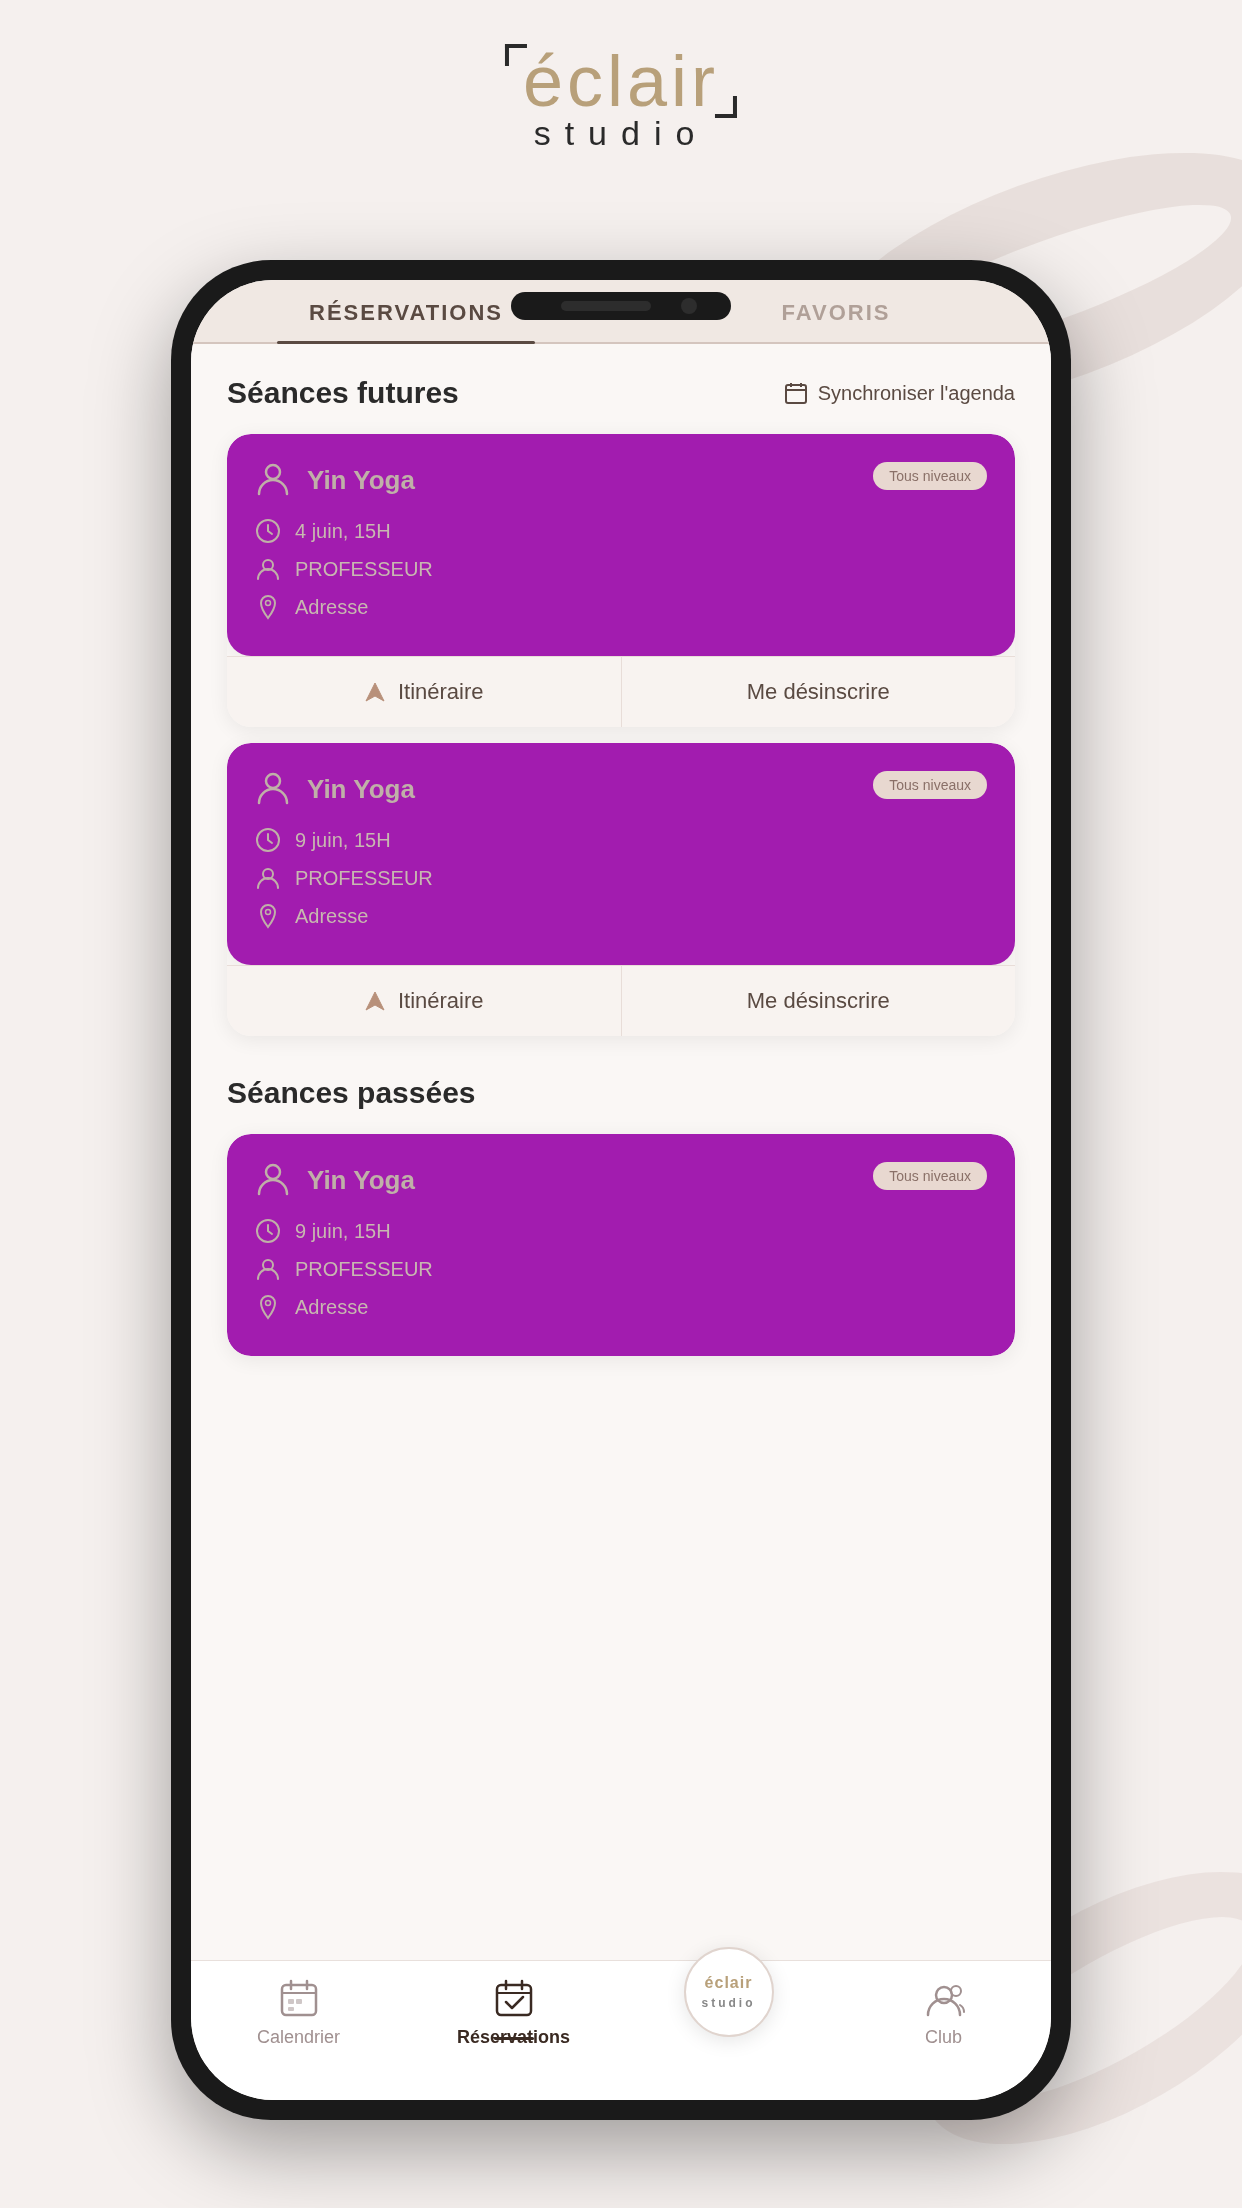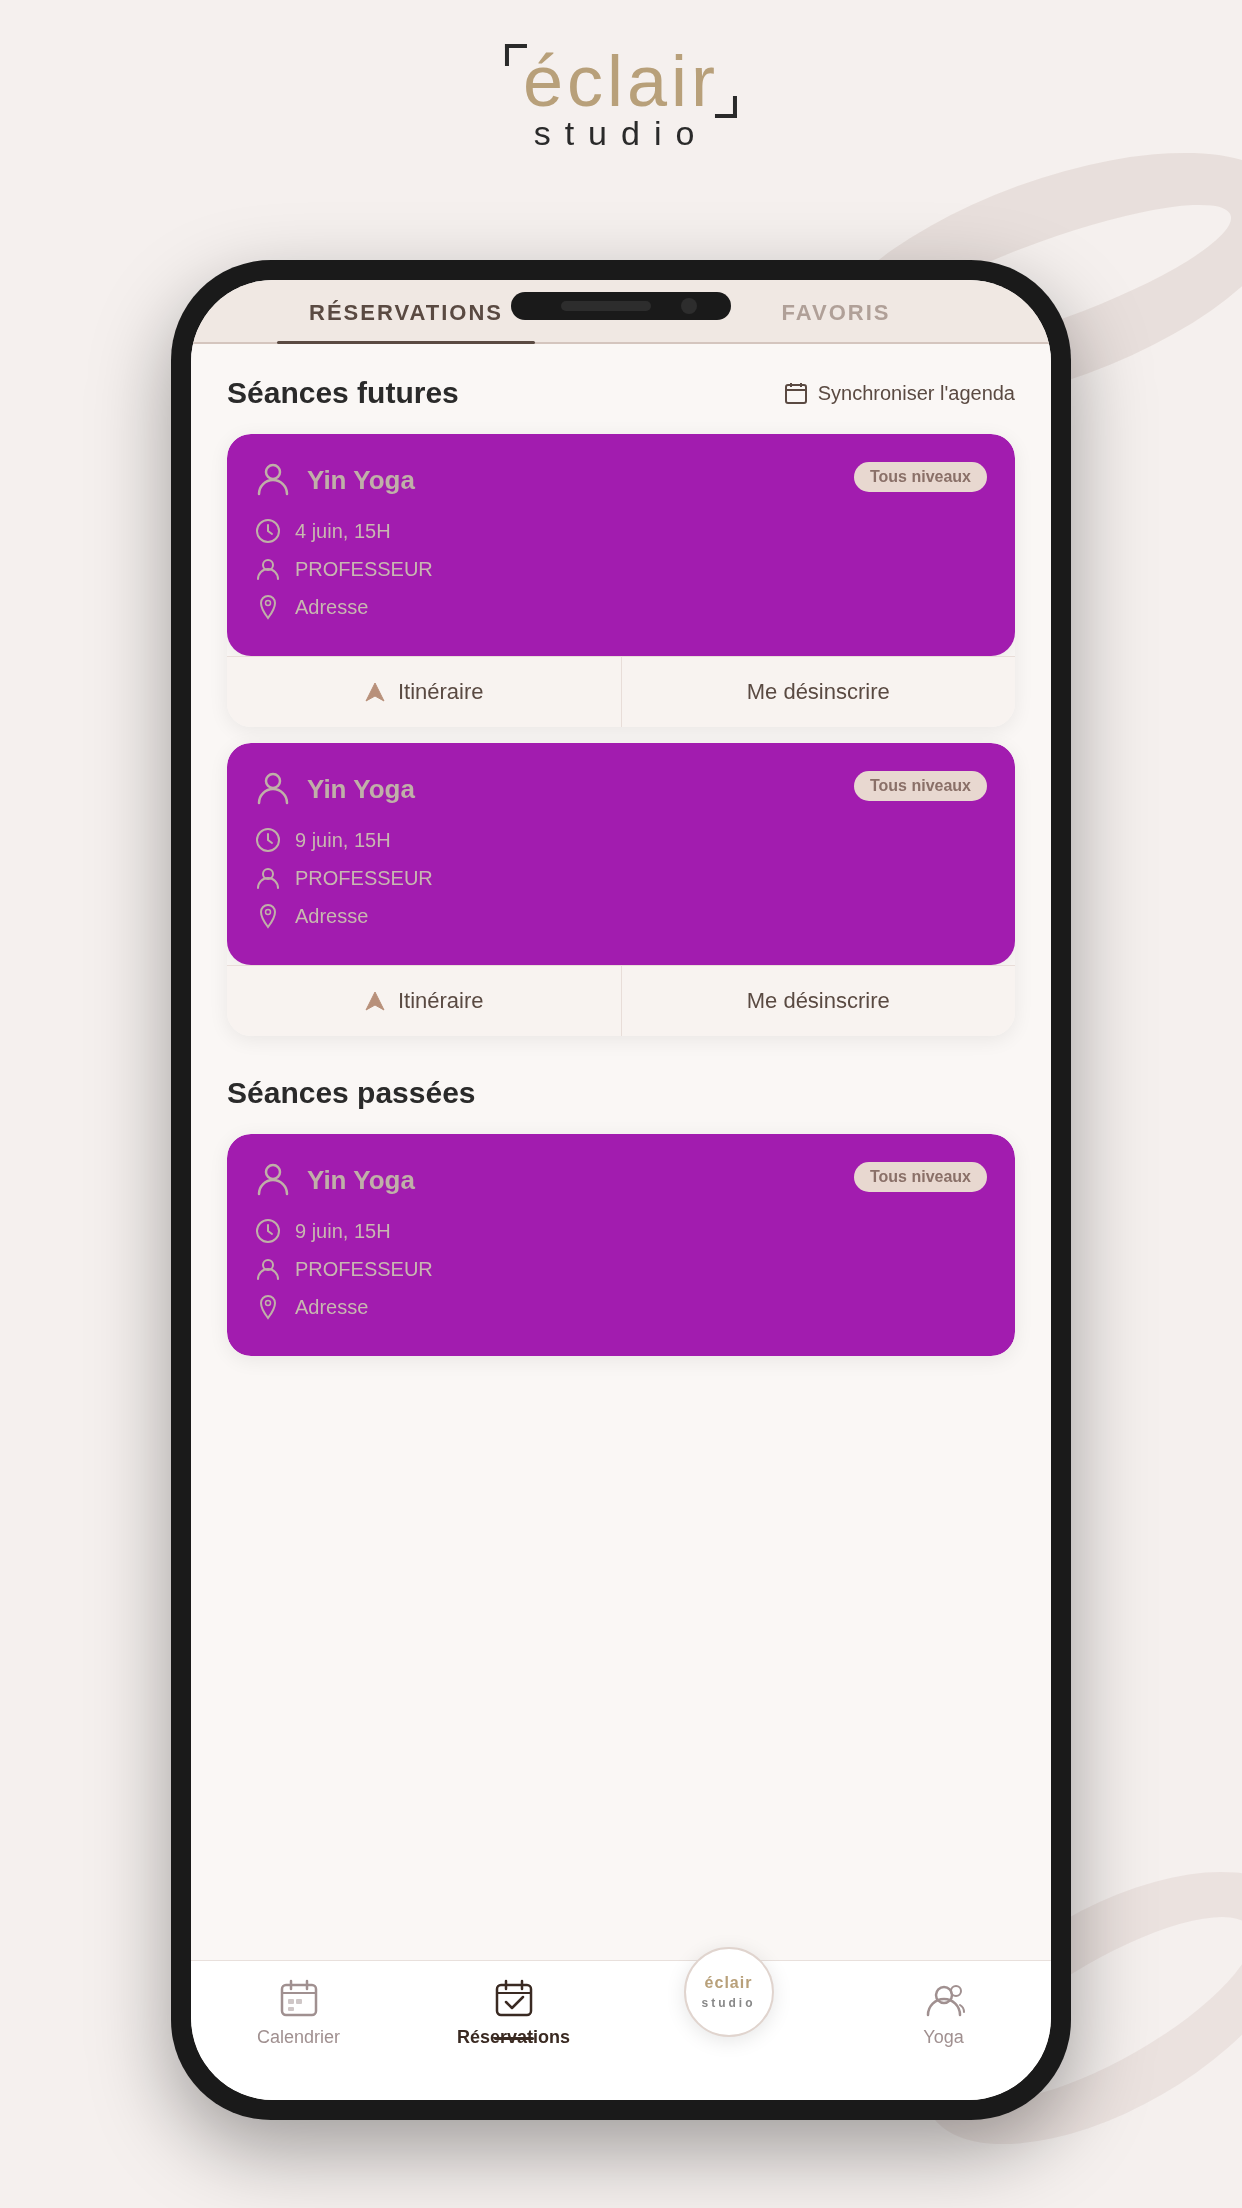--- a/index.html
+++ b/index.html
@@ -258,24 +258,24 @@
       color: #c0b0a8;
     }
     .session-name {
       font-size: 26px;
       font-weight: 600;
       color: #c0b0a8;
     }
     .level-badge {
       background: #e8d8d0;
       color: #8a7068;
-      font-size: 16px;
+      font-size: 14px;
       padding: 6px 16px;
       border-radius: 20px;
-      font-weight: 700;
+      font-weight: 400;
       white-space: nowrap;
     }
     .session-detail {
       display: flex;
       align-items: center;
       gap: 14px;
       margin-bottom: 12px;
       color: #c0b0a8;
       font-size: 20px;
     }
@@ -596,20 +596,20 @@
         </div>
       </div>
 
       <div class="nav-item">
         <svg class="nav-item-icon" viewBox="0 0 42 42" fill="none">
           <circle cx="21" cy="18" r="8" stroke="#a09090" stroke-width="2.5" fill="none"></circle>
           <path d="M5 38c0-8.8 7.2-16 16-16s16 7.2 16 16" stroke="#a09090" stroke-width="2.5" fill="none" stroke-linecap="round"></path>
           <circle cx="33" cy="14" r="5" stroke="#a09090" stroke-width="2" fill="none"></circle>
           <path d="M37 28c2.5 1.5 4 4 4 7" stroke="#a09090" stroke-width="2" fill="none" stroke-linecap="round"></path>
         </svg>
-        <span class="nav-item-label">Yoga</span>
+        <span class="nav-item-label">Club</span>
       </div>
 
 
     </div>
 
   </div>
 </div>
 
 </body></html>

